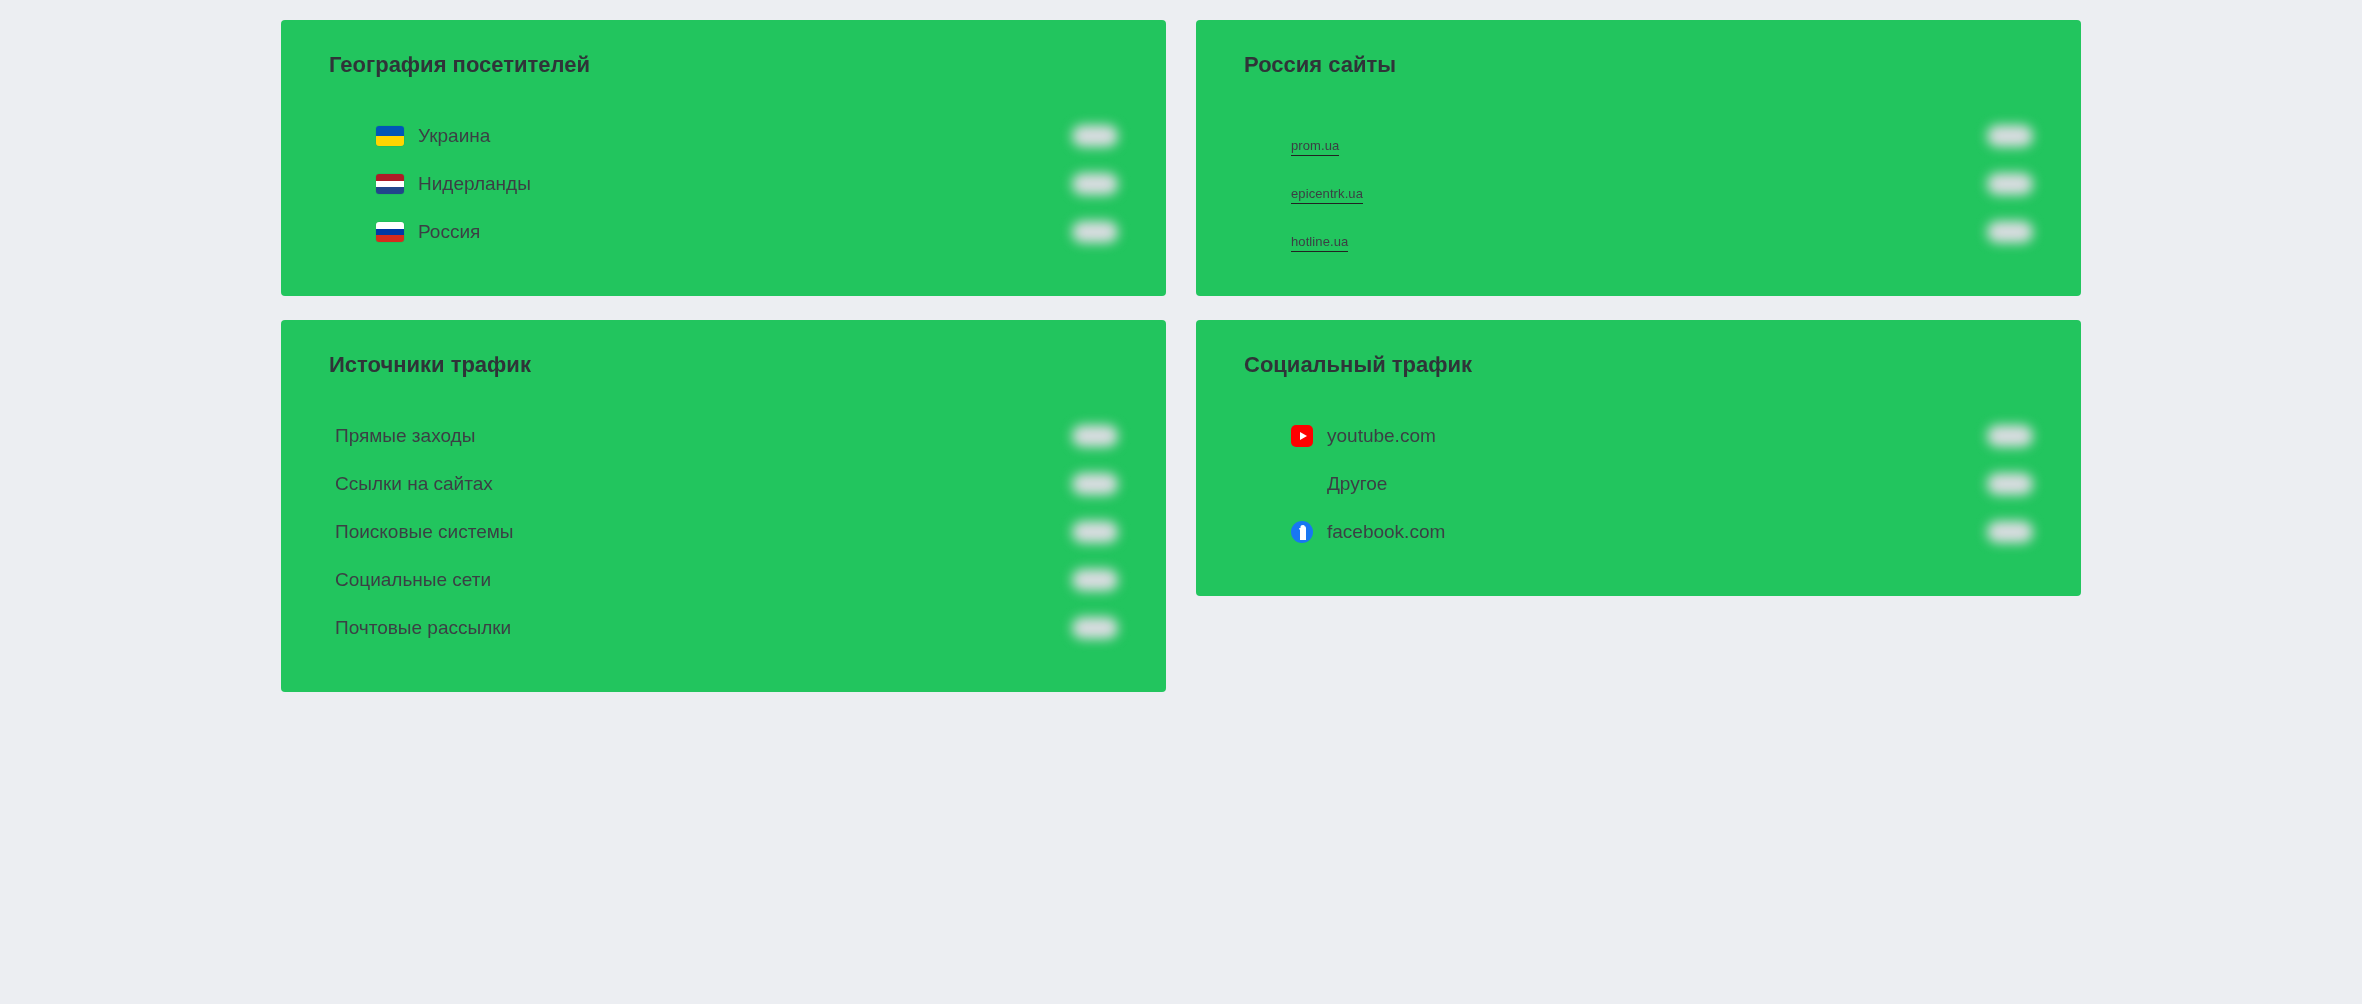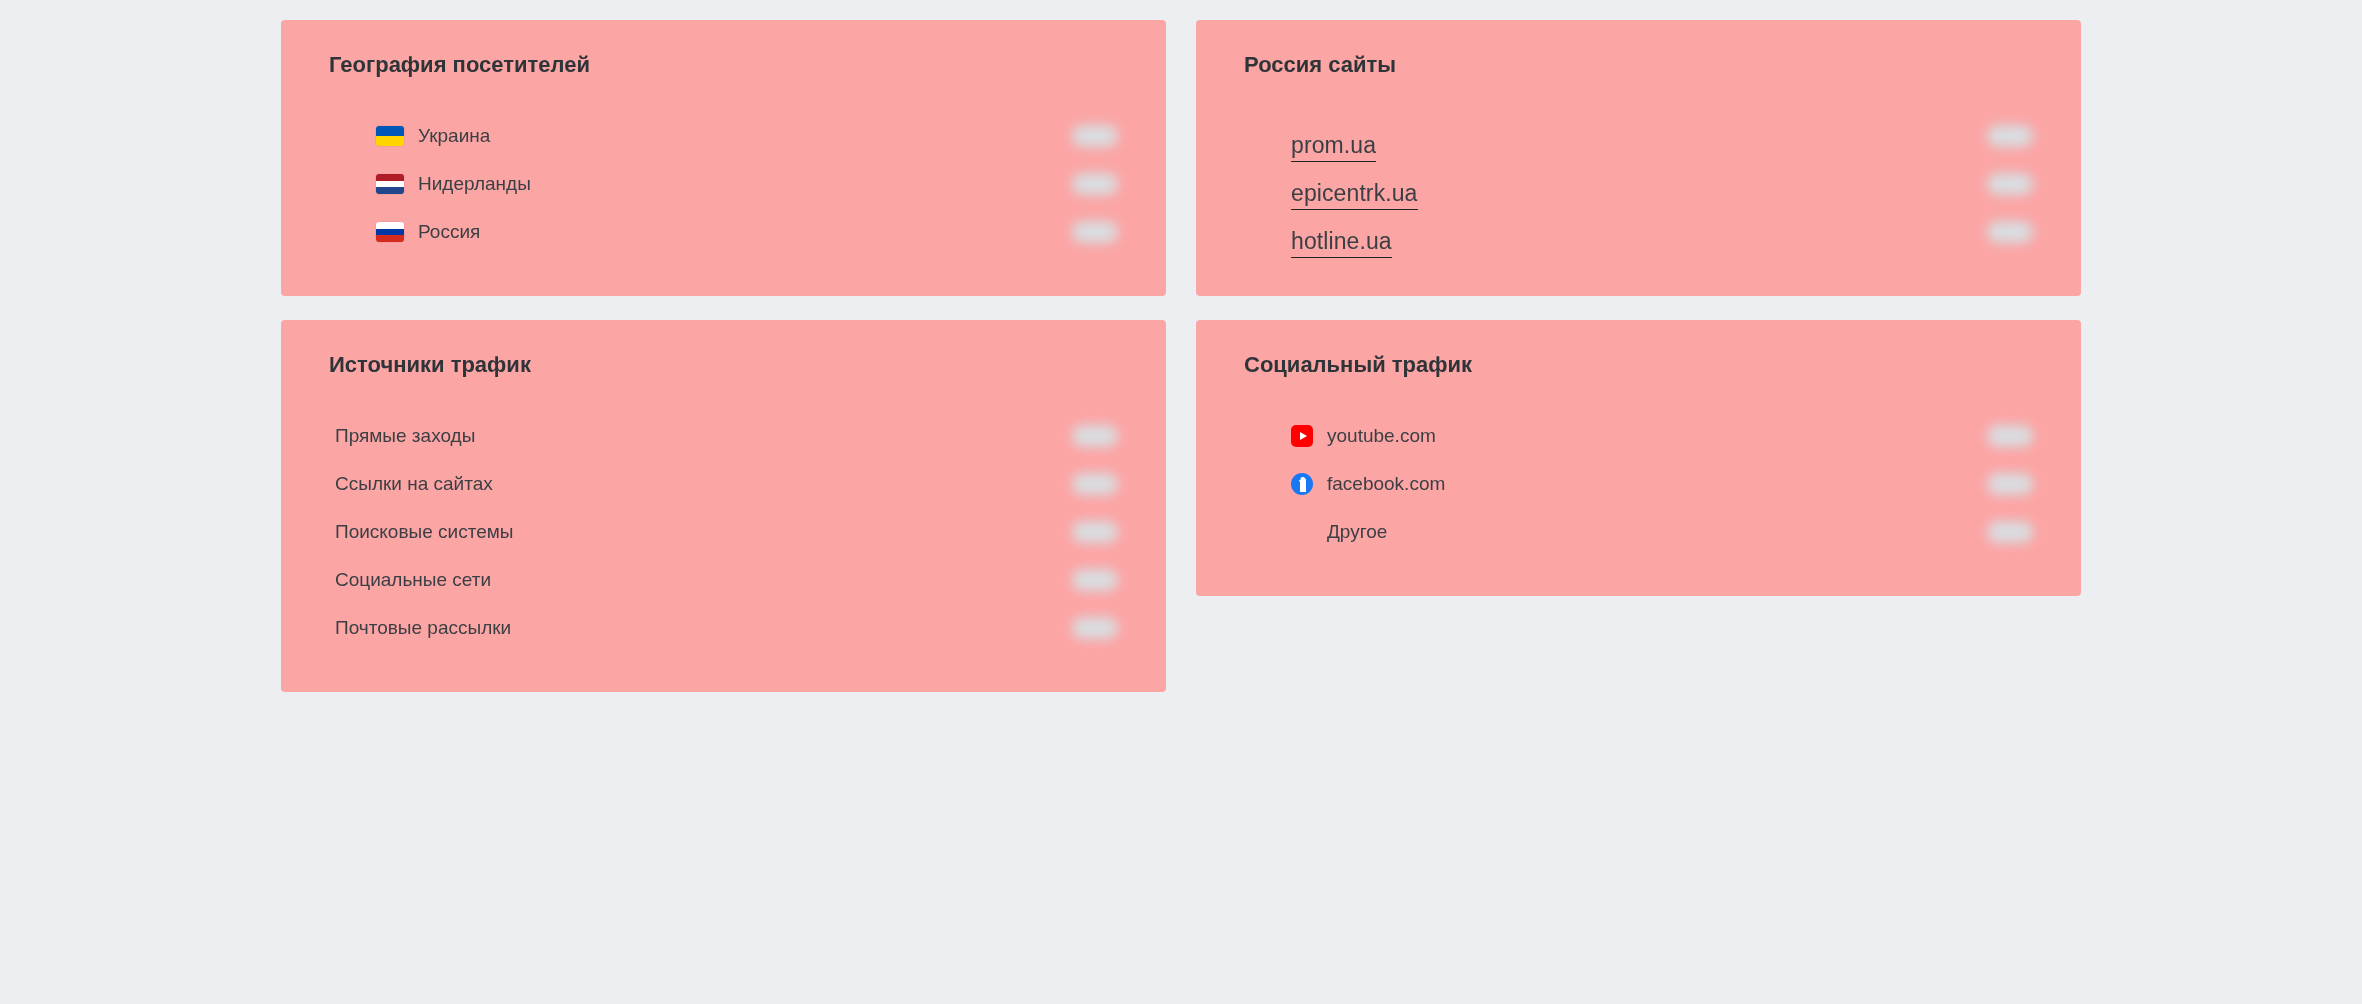--- a/index.html
+++ b/index.html
@@ -19,40 +19,40 @@
       gap: 24px 30px;
       max-width: 1800px;
       margin: 0 auto;
     }
     .col {
       display: flex;
       flex-direction: column;
       gap: 24px;
     }
     .card {
-      background: #fca5a5;
+      background: #22c55e;
       border-radius: 4px;
       padding: 32px 48px 40px 48px;
     }
     .card h2 {
       font-size: 22px;
       font-weight: 700;
       color: #2f3438;
       margin-bottom: 34px;
     }
     .row {
       display: flex;
       align-items: center;
       justify-content: space-between;
       height: 48px;
     }
     .row-link .label {
       border-bottom: 1px solid #222;
       padding-bottom: 2px;
-      font-size: 23px;
+      font-size: 13px;
       letter-spacing: 0.1px;
       margin-top: 22px;
     }
     .label-holder {
       display: flex;
       align-items: center;
       gap: 14px;
       padding-left: 47px;
     }
     .label {
@@ -236,32 +236,32 @@
           <div class="sicon sicon-yt">
               <div class="tri"></div>
             </div>
           <span class="label">youtube.com</span>
         </div>
         <div class="value-blur"></div>
       </div>
 
       <div class="row">
         <div class="label-holder">
+          <div class="sicon-empty"></div>
+          <span class="label">Другое</span>
+        </div>
+        <div class="value-blur"></div>
+      </div>
+
+      <div class="row">
+        <div class="label-holder">
           <div class="sicon sicon-fb">
               <span class="sicon-fb-inner">f</span>
             </div>
           <span class="label">facebook.com</span>
         </div>
         <div class="value-blur"></div>
       </div>
-
-      <div class="row">
-        <div class="label-holder">
-          <div class="sicon-empty"></div>
-          <span class="label">Другое</span>
-        </div>
-        <div class="value-blur"></div>
-      </div>
     </div>
 
   </div>
 
 </div>
 
 </body></html>

